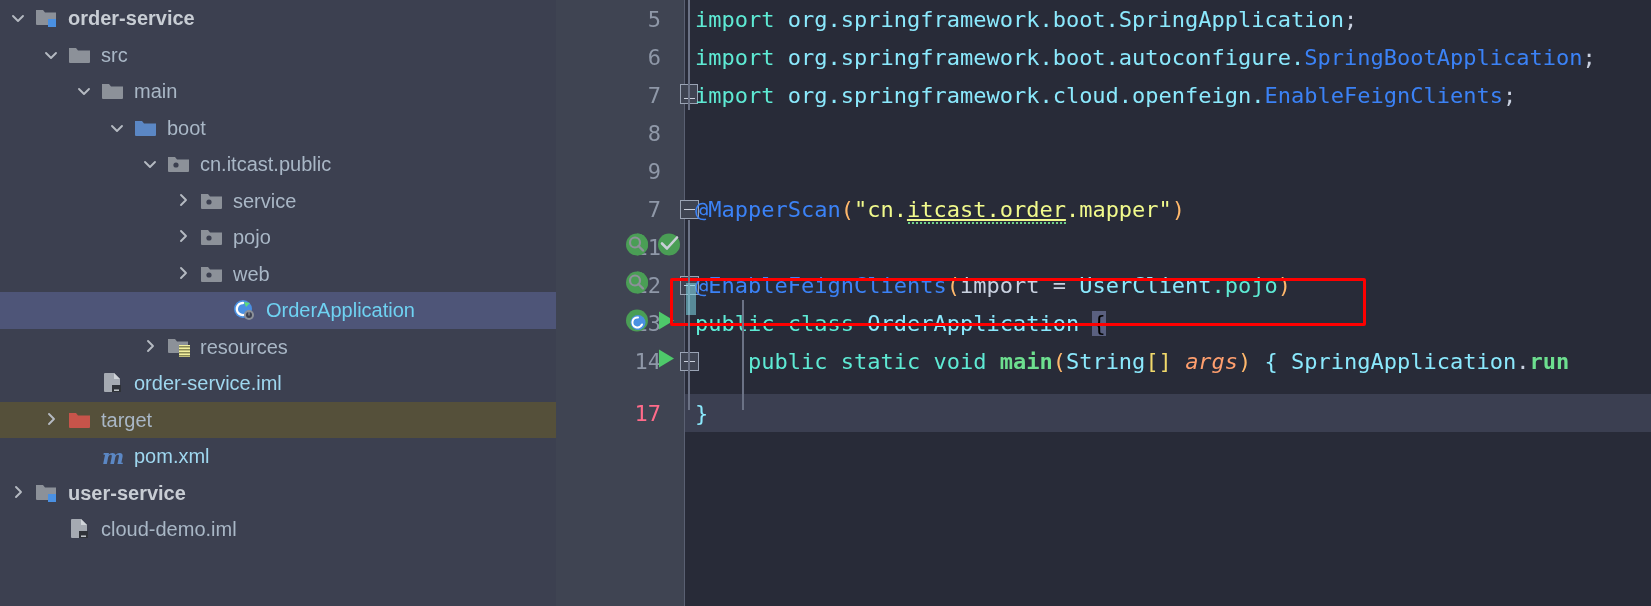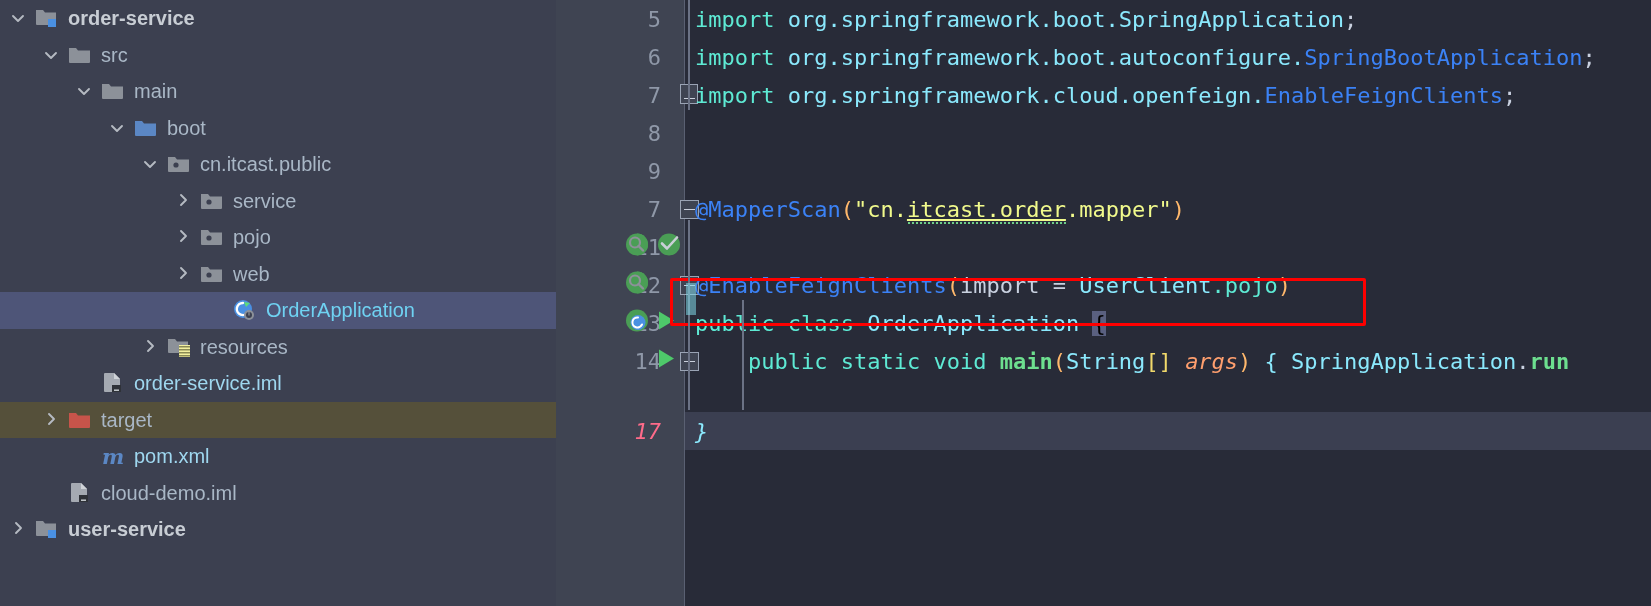--- a/index.html
+++ b/index.html
@@ -273,44 +273,44 @@
         <span class="label">target</span>
       </div>
       <div class="row">
         <span class="arrow" style="margin-left: 74px;"></span>
         <span class="ico" style="margin-left: 6px;">
           <span style="font-family:'DejaVu Serif',serif;font-style:italic;font-weight:bold;color:#5b87c4;font-size:21px;line-height:1">m</span>
         </span>
         <span class="label cyanlite">pom.xml</span>
       </div>
       <div class="row">
+        <span class="arrow" style="margin-left: 8px;">
+          <svg width="17" height="18" viewBox="0 0 17 18">
+            <path d="M6 3l5 5-5 5" stroke="#b5bac2" stroke-width="1.9" fill="none" stroke-linecap="round" stroke-linejoin="round"></path>
+          </svg>
+        </span>
+        <span class="ico" style="margin-left: 6px;">
+          <svg width="24" height="22" viewBox="0 0 24 22">
+            <path d="M1 3h7l2 2.5h11V17a1 1 0 0 1-1 1H2a1 1 0 0 1-1-1z" fill="#8c9199"></path>
+            <rect x="13" y="12" width="8" height="8" fill="#4a90e2"></rect>
+          </svg>
+        </span>
+        <span class="label bold">user-service</span>
+      </div>
+      <div class="row">
         <span class="arrow" style="margin-left: 41px;"></span>
         <span class="ico" style="margin-left: 6px;">
           <svg width="24" height="24" viewBox="0 0 24 24">
             <path d="M4 2h9l6 6v12a1 1 0 0 1-1 1H4a1 1 0 0 1-1-1V3a1 1 0 0 1 1-1z" fill="#a5aab2"></path>
             <path d="M13 2l6 6h-6z" fill="#cfd3d8"></path>
             <rect x="11" y="14" width="9" height="7" fill="#2f3238"></rect>
             <rect x="13" y="18.5" width="5" height="1.4" fill="#cfd3d8"></rect>
           </svg>
         </span>
         <span class="label">cloud-demo.iml</span>
-      </div>
-      <div class="row">
-        <span class="arrow" style="margin-left: 8px;">
-          <svg width="17" height="18" viewBox="0 0 17 18">
-            <path d="M6 3l5 5-5 5" stroke="#b5bac2" stroke-width="1.9" fill="none" stroke-linecap="round" stroke-linejoin="round"></path>
-          </svg>
-        </span>
-        <span class="ico" style="margin-left: 6px;">
-          <svg width="24" height="22" viewBox="0 0 24 22">
-            <path d="M1 3h7l2 2.5h11V17a1 1 0 0 1-1 1H2a1 1 0 0 1-1-1z" fill="#8c9199"></path>
-            <rect x="13" y="12" width="8" height="8" fill="#4a90e2"></rect>
-          </svg>
-        </span>
-        <span class="label bold">user-service</span>
       </div>
     </div>
 
   <div class="editor">
     <div class="gutter"></div>
     <div class="vline"></div>
     <div id="rows">
         <div class="codeline" style="top: 0px;"><div class="lnum">5</div><div class="codetext"><span class="k">import</span> <span class="t">org.springframework.boot.SpringApplication</span><span class="pl">;</span></div></div>
         <div class="codeline" style="top: 38px;"><div class="lnum">6</div><div class="codetext"><span class="k">import</span> <span class="t">org.springframework.boot.autoconfigure.</span><span class="ann">SpringBootApplication</span><span class="pl">;</span></div></div>
         <div class="codeline" style="top: 76px;"><div class="lnum">7</div><span class="foldmark" style="left: 124px; top: 8px; width: 18px; height: 20px; border: 1px solid rgb(154, 163, 180); background: rgb(63, 68, 82);"><span class="h" style="top:13px"></span></span><div class="codetext"><span class="k">import</span> <span class="t">org.springframework.cloud.openfeign.</span><span class="ann">EnableFeignClients</span><span class="pl">;</span></div></div>
@@ -335,21 +335,21 @@
         <div class="codeline" style="top: 304px;"><div class="lnum">13</div><span class="gicon" style="left: 68px;"><svg width="26" height="26" viewBox="0 0 26 26">
               <circle cx="13" cy="13" r="11" fill="#4a9e55"></circle>
               <circle cx="14" cy="15" r="7.5" fill="#4a90e2"></circle>
               <path d="M14 10a5 5 0 1 0 4 7" stroke="#ffffff" stroke-width="2" fill="none" stroke-linecap="round"></path>
             </svg></span><span class="gicon" style="left: 98px;"><svg width="24" height="24" viewBox="0 0 24 24">
               <path d="M5 3l15 9-15 9z" fill="#4ec96a"></path>
             </svg></span><div class="codetext"><span class="k">public class</span> <span class="t">OrderApplication</span> <span class="bracehl">{</span></div></div>
         <div class="codeline" style="top: 342px;"><div class="lnum">14</div><span class="gicon" style="left: 98px;"><svg width="24" height="24" viewBox="0 0 24 24">
               <path d="M5 3l15 9-15 9z" fill="#4ec96a"></path>
             </svg></span><span class="foldmark" style="left: 124px; top: 10px;"><span class="h"></span><span class="v"></span></span><div class="codetext">    <span class="k">public static void</span> <span class="mth">main</span><span class="pn">(</span><span class="t">String</span><span class="br">[]</span> <span class="par">args</span><span class="pn">)</span> <span class="brace">{</span> <span class="t">SpringApplication</span><span class="pl">.</span><span class="mth">run</span></div></div>
-        <div class="codeline" style="top: 412px; font-style: italic;"><div style="position: absolute; left: 129px; right: 0px; top: 0px; height: 38px; background: rgb(59, 63, 81);"></div><div class="lnum hl">17</div><div class="codetext"><span class="brace">}</span></div></div>
+        <div class="codeline" style="top: 394px;"><div style="position: absolute; left: 129px; right: 0px; top: 0px; height: 38px; background: rgb(59, 63, 81);"></div><div class="lnum hl">17</div><div class="codetext"><span class="brace">}</span></div></div>
       </div>
     <div class="redbox" id="redbox" style="left: 114px; top: 278px; width: 690px; height: 42px;"></div>
   <div style="position: absolute; left: 132px; top: 0px; width: 2px; height: 110px; background: rgb(107, 114, 133);"></div>
       <div style="position: absolute; left: 132px; top: 220px; width: 2px; height: 190px; background: rgb(107, 114, 133);"></div>
       <div style="position: absolute; left: 186px; top: 300px; width: 2px; height: 110px; background: rgb(107, 114, 133);"></div>
       <div class="caretbar" style="left: 130px; top: 283px;"></div>
     </div>
 </div>
 
 </body></html>

